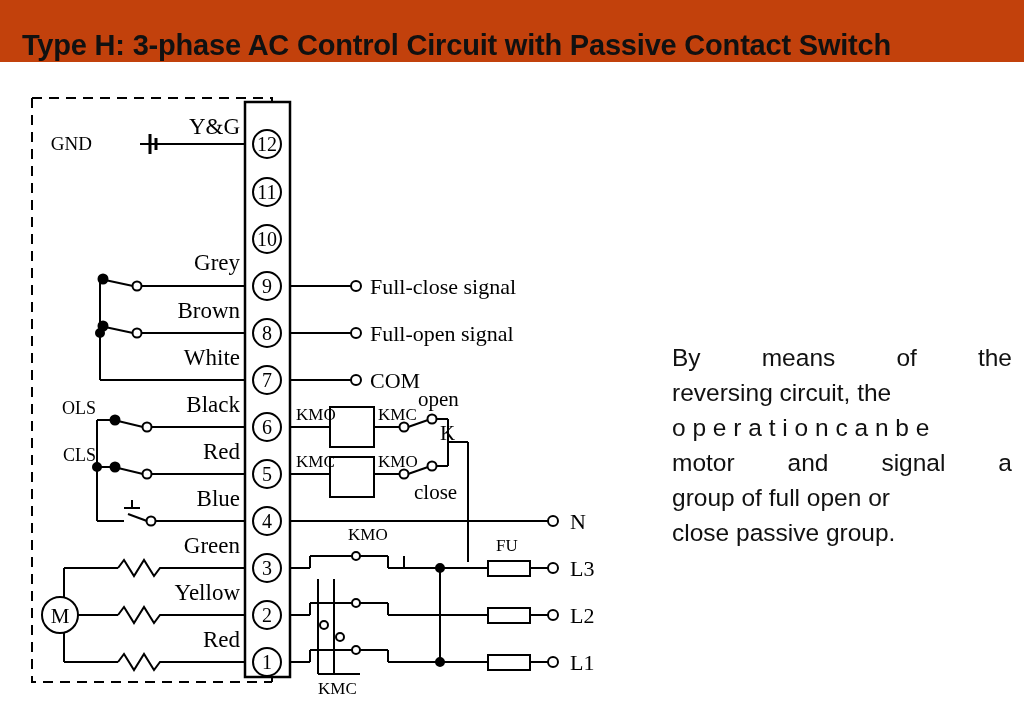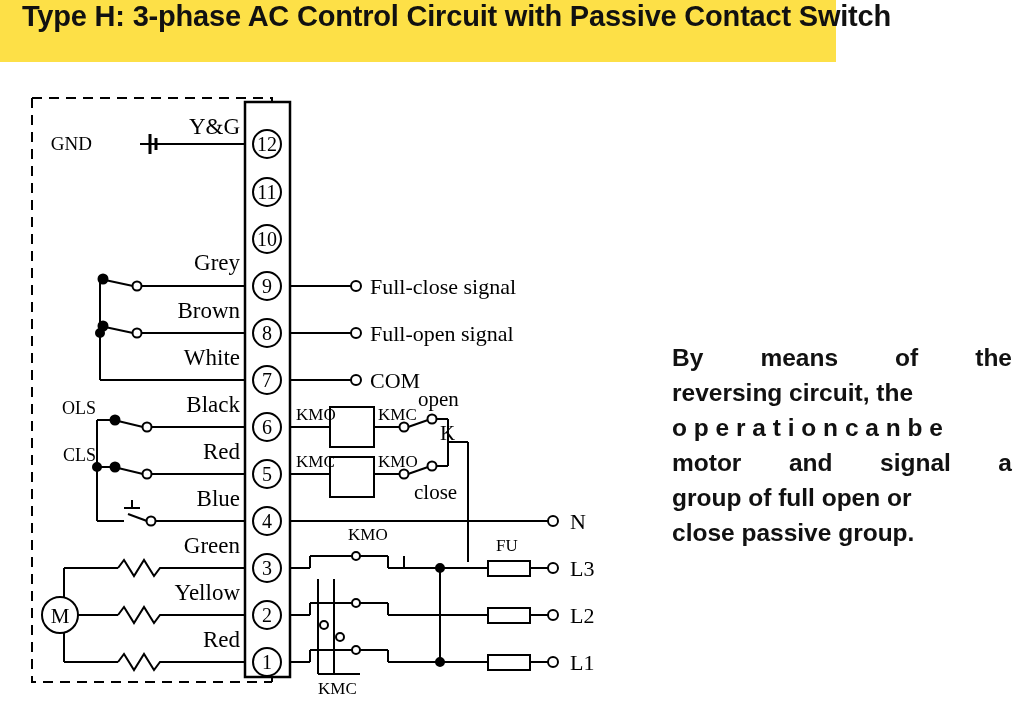--- a/index.html
+++ b/index.html
@@ -4,44 +4,44 @@
 <style>
   html,body{margin:0;padding:0;}
   body{
     width:1024px;height:717px;
     background:#ffffff;
     font-family:"Liberation Sans", sans-serif;
     overflow:hidden;
     position:relative;
   }
   #header{
-    position:absolute;left:0;top:0;width:836px;height:62px;
-    background:#fde047;
-    display:flex;align-items:flex-start;
+    position:absolute;left:0;top:0;width:1024px;height:62px;
+    background:#c2410c;
+    display:flex;align-items:flex-end;
   }
   #header .title{
     font-family:"Liberation Sans", sans-serif;
     font-weight:bold;
     font-size:29px;
     color:#111;
     padding-left:22px;
     letter-spacing:-0.2px;
     white-space:nowrap;
   }
   #diagram{
     position:absolute;left:0;top:62px;width:660px;height:655px;
   }
   #sidetext{
     position:absolute;left:672px;top:340px;width:340px;
     font-family:"Liberation Sans", sans-serif;
     font-size:24.5px;
     line-height:35px;
     color:#111;
   }
-  #sidetext p{margin:0;font-weight:bold;}
+  #sidetext p{margin:0;}
   .just{text-align:justify;text-align-last:justify;}
   svg{display:block;}
   text{font-family:"Liberation Serif", serif;fill:#000;}
 </style>
 </head>
 <body>
 
 <div id="header">
   <div class="title">Type H: 3-phase AC Control Circuit with Passive Contact Switch</div>
 </div>

